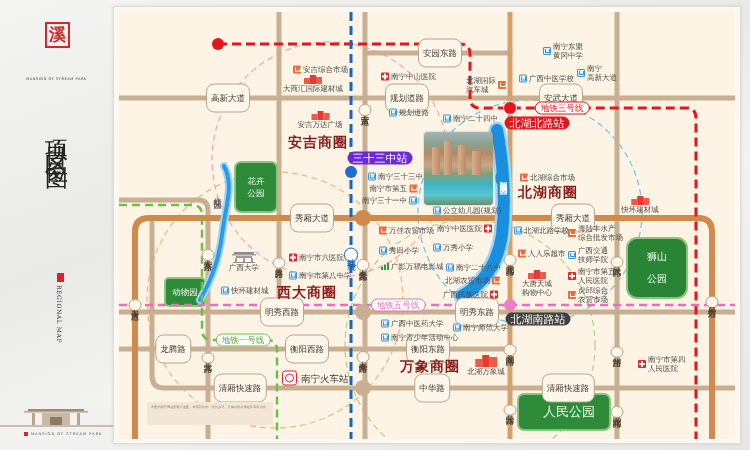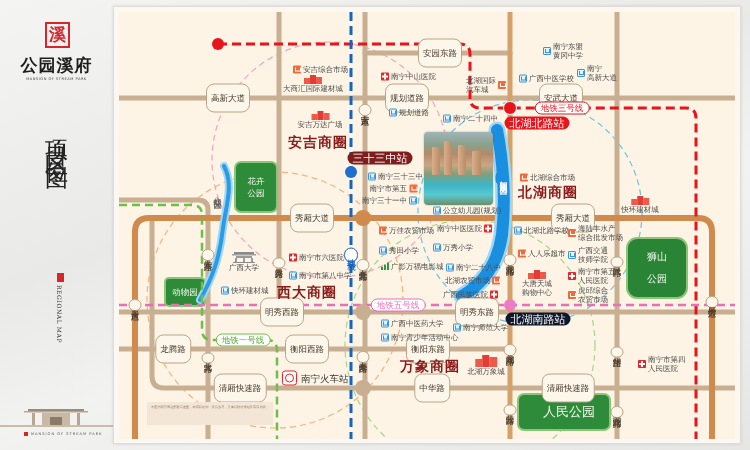--- a/index.html
+++ b/index.html
@@ -31,22 +31,22 @@
   .pill.v{writing-mode:vertical-rl;text-orientation:upright;padding:3px 0;width:13px;line-height:11px;letter-spacing:1px}
   .mpill{position:absolute;transform:translate(-50%,-50%);background:#fff;border-radius:8px;font-size:8.5px;line-height:11px;
     padding:0 5px;white-space:nowrap}
   .mpill.red{border:1.5px solid #e8141c;color:#e8141c}
   .mpill.blue{border:1.5px solid #1565c0;color:#1565c0}
   .mpill.pink{border:1.5px solid #e870b8;color:#e870b8}
   .mpill.green{border:1.5px solid #6cc04a;color:#56a832}
   .mpill.v{writing-mode:vertical-rl;text-orientation:upright;padding:4px 0;width:14px;letter-spacing:1px}
   .station{position:absolute;transform:translate(-50%,-50%);color:#fff;font-size:11px;line-height:13px;padding:0 5px;border-radius:7px;white-space:nowrap}
   .station.red{background:#e8141c}
-  .station.blue{background:#7f1d1d}
-  .station.pink{background:#0f172a}
+  .station.blue{background:#6d28d9}
+  .station.pink{background:#404040}
 
   .district{position:absolute;transform:translate(-50%,-50%);color:#8b1a1a;font-size:14px;font-weight:bold;white-space:nowrap;letter-spacing:1px}
   .park{position:absolute;transform:translate(-50%,-50%);color:#f3f8ee;font-size:8.5px;line-height:12px;text-align:center;white-space:pre-line}
   .park-v{position:absolute;transform:translate(-50%,-50%);writing-mode:vertical-rl;text-orientation:upright;font-size:8px;color:#555;letter-spacing:1px}
   .river-label{position:absolute;transform:translate(-50%,-50%);writing-mode:vertical-rl;text-orientation:upright;background:#1a8fe0;
     color:#fff;font-size:8px;letter-spacing:1px;padding:4px 1px;border-radius:6px}
 
   .poi{position:absolute;transform:translateY(-50%);display:flex;align-items:center;gap:2px;font-size:7.5px;color:#4d4d4d;
     white-space:nowrap;line-height:9px}
   .poi.r{flex-direction:row-reverse;transform:translate(-100%,-50%)}
@@ -71,21 +71,20 @@
     box-shadow:0 0 2px rgba(0,0,0,.3)}
   .photo .b{position:absolute;background:linear-gradient(90deg,#d8b08c,#b98a66);bottom:30px;border-radius:1px}
   .disclaimer{position:absolute;left:147px;top:402px;width:126px;height:23px;background:#f4e6d6;font-size:3.2px;line-height:5px;
     color:#8a7a6a;padding:3px 4px;text-align:center}
 </style>
 </head>
 <body>
 
 <div class="left-panel">
   <div class="seal">溪</div>
-  <div class="brand-name">公园溪府</div>
   <div class="brand-sub">MANSION OF STREAM PARK</div>
   <div class="page-title">项目区位图</div>
   <div class="mini-seal"></div>
   <div class="page-title-en">REGIONAL MAP</div>
   <svg class="footer-bld" viewBox="0 0 68 19">
     <rect x="6" y="2" width="56" height="2" fill="#9a8a78"></rect>
     <rect x="2" y="4" width="64" height="1.5" fill="#b6a692"></rect>
     <rect x="10" y="6" width="3" height="13" fill="#b6a692"></rect>
     <rect x="55" y="6" width="3" height="13" fill="#b6a692"></rect>
     <rect x="20" y="6" width="28" height="13" fill="#c9b9a4"></rect>

